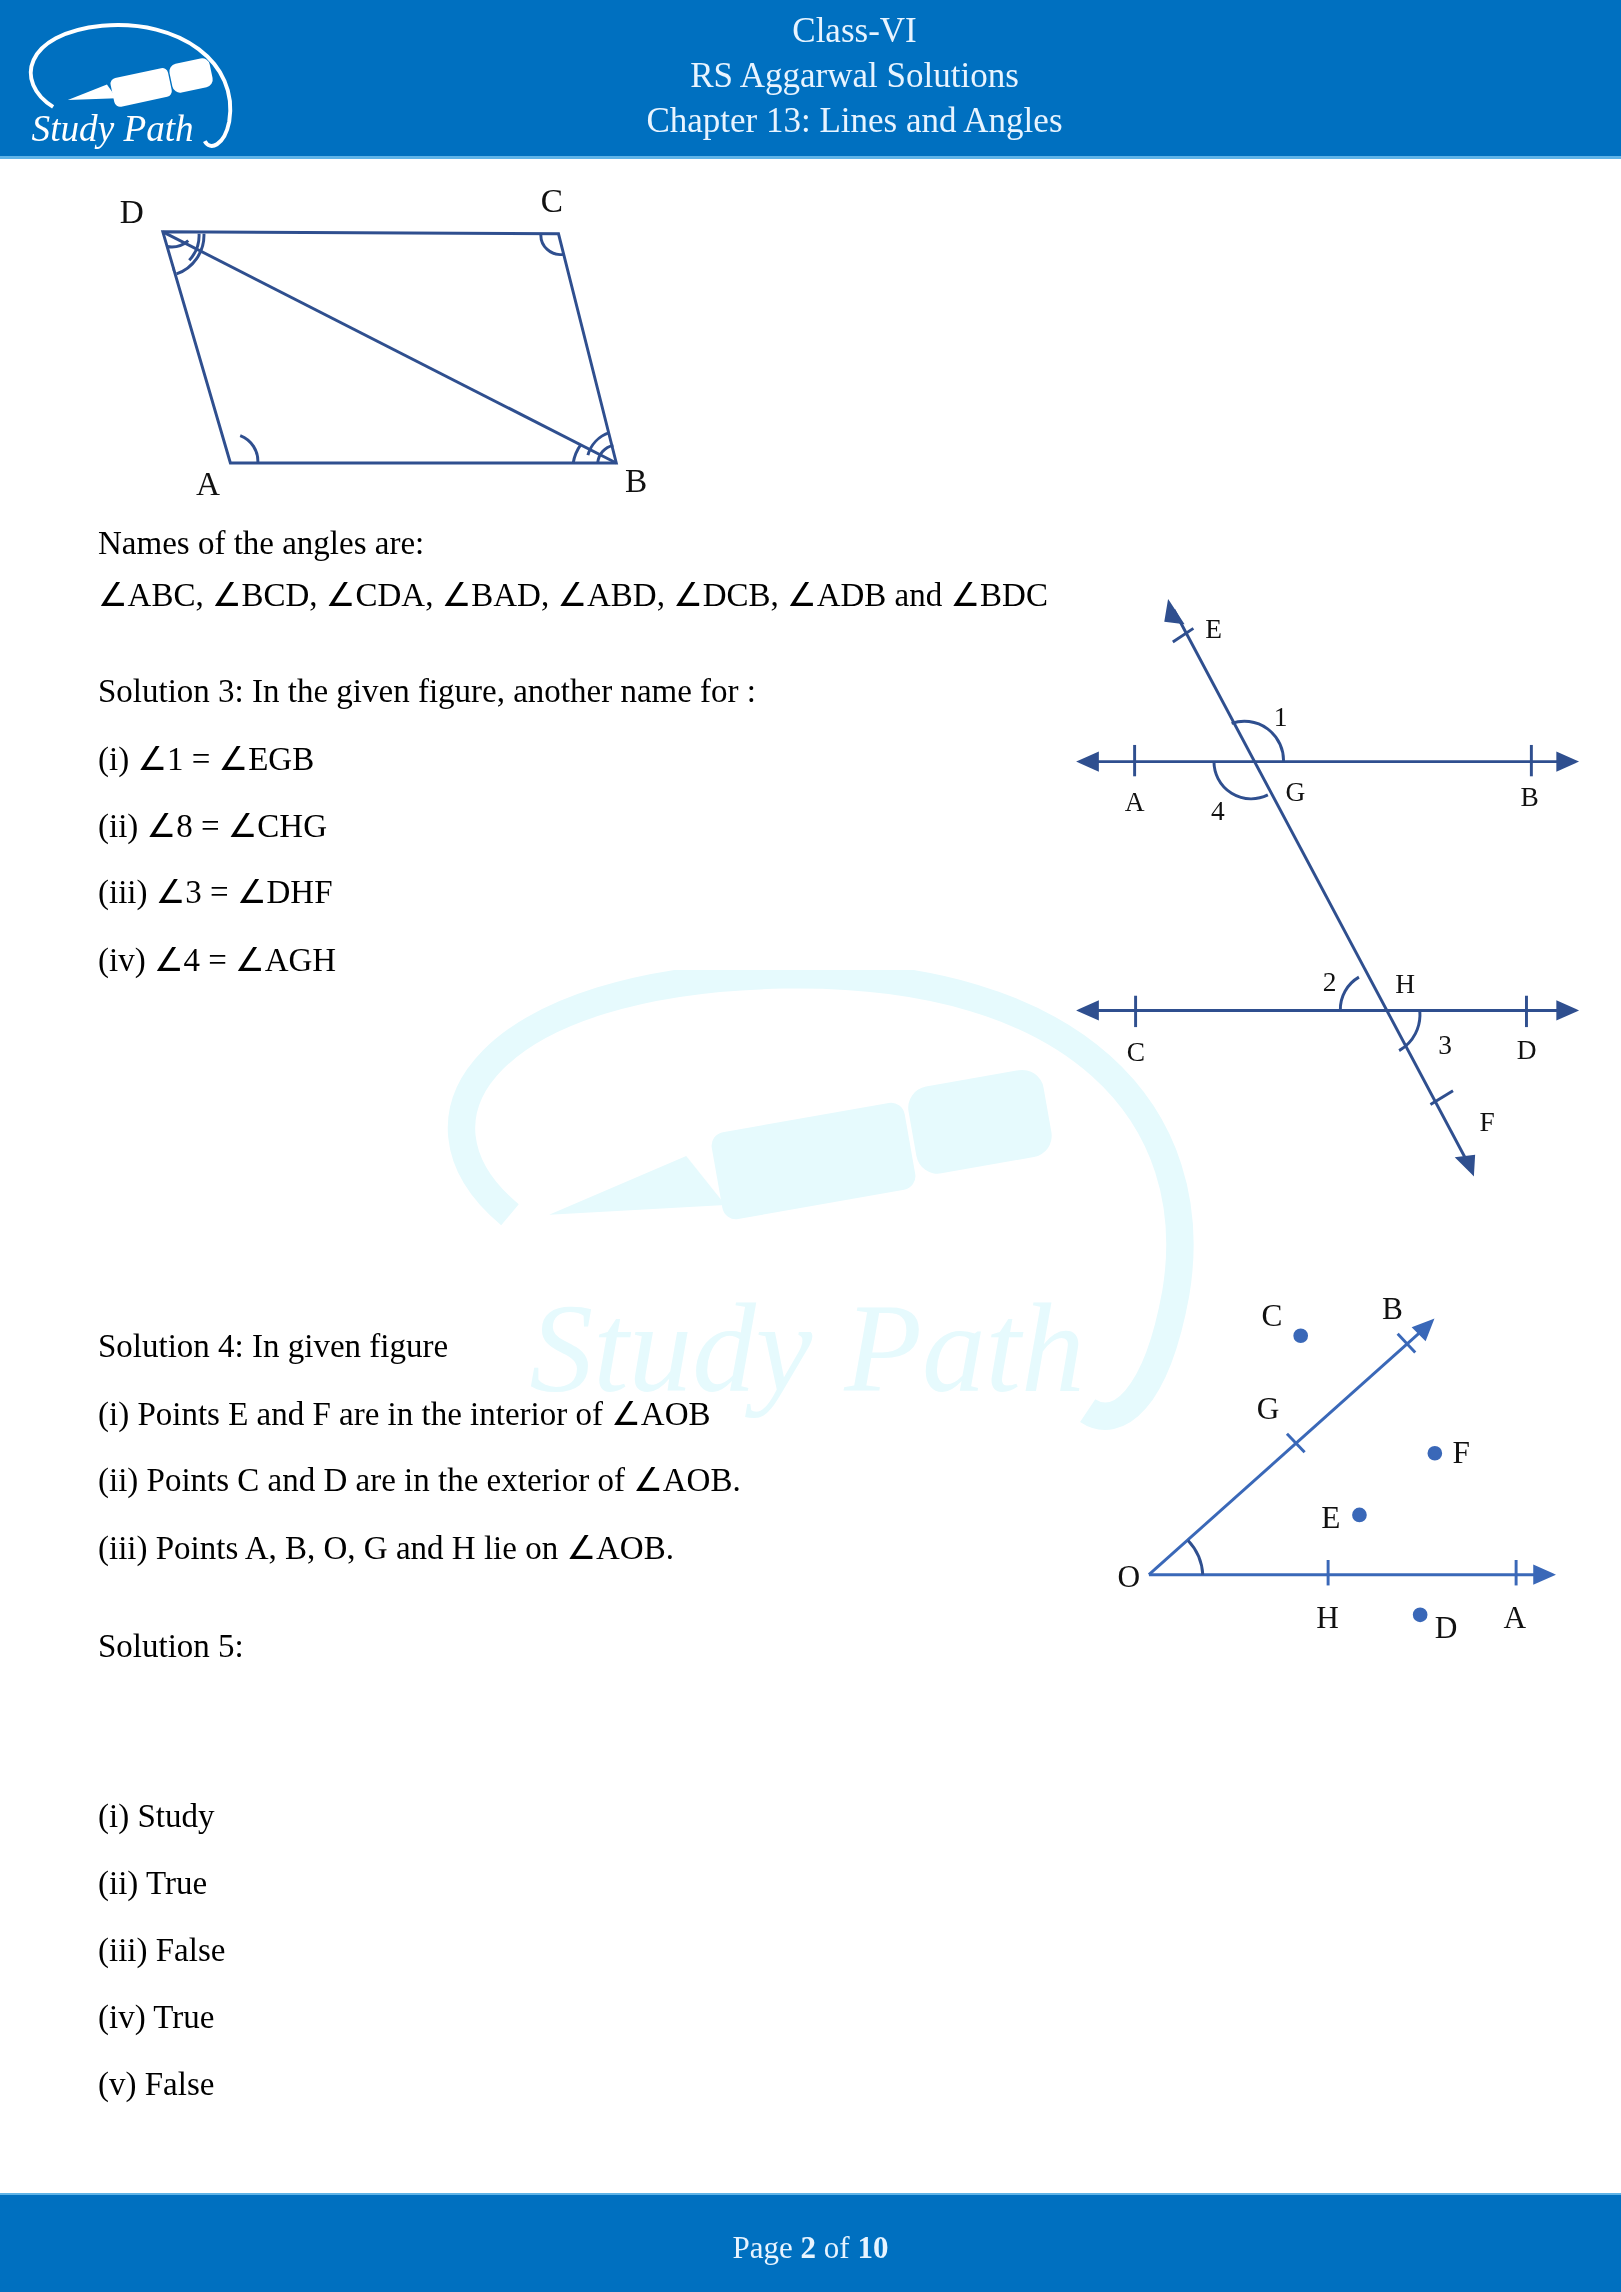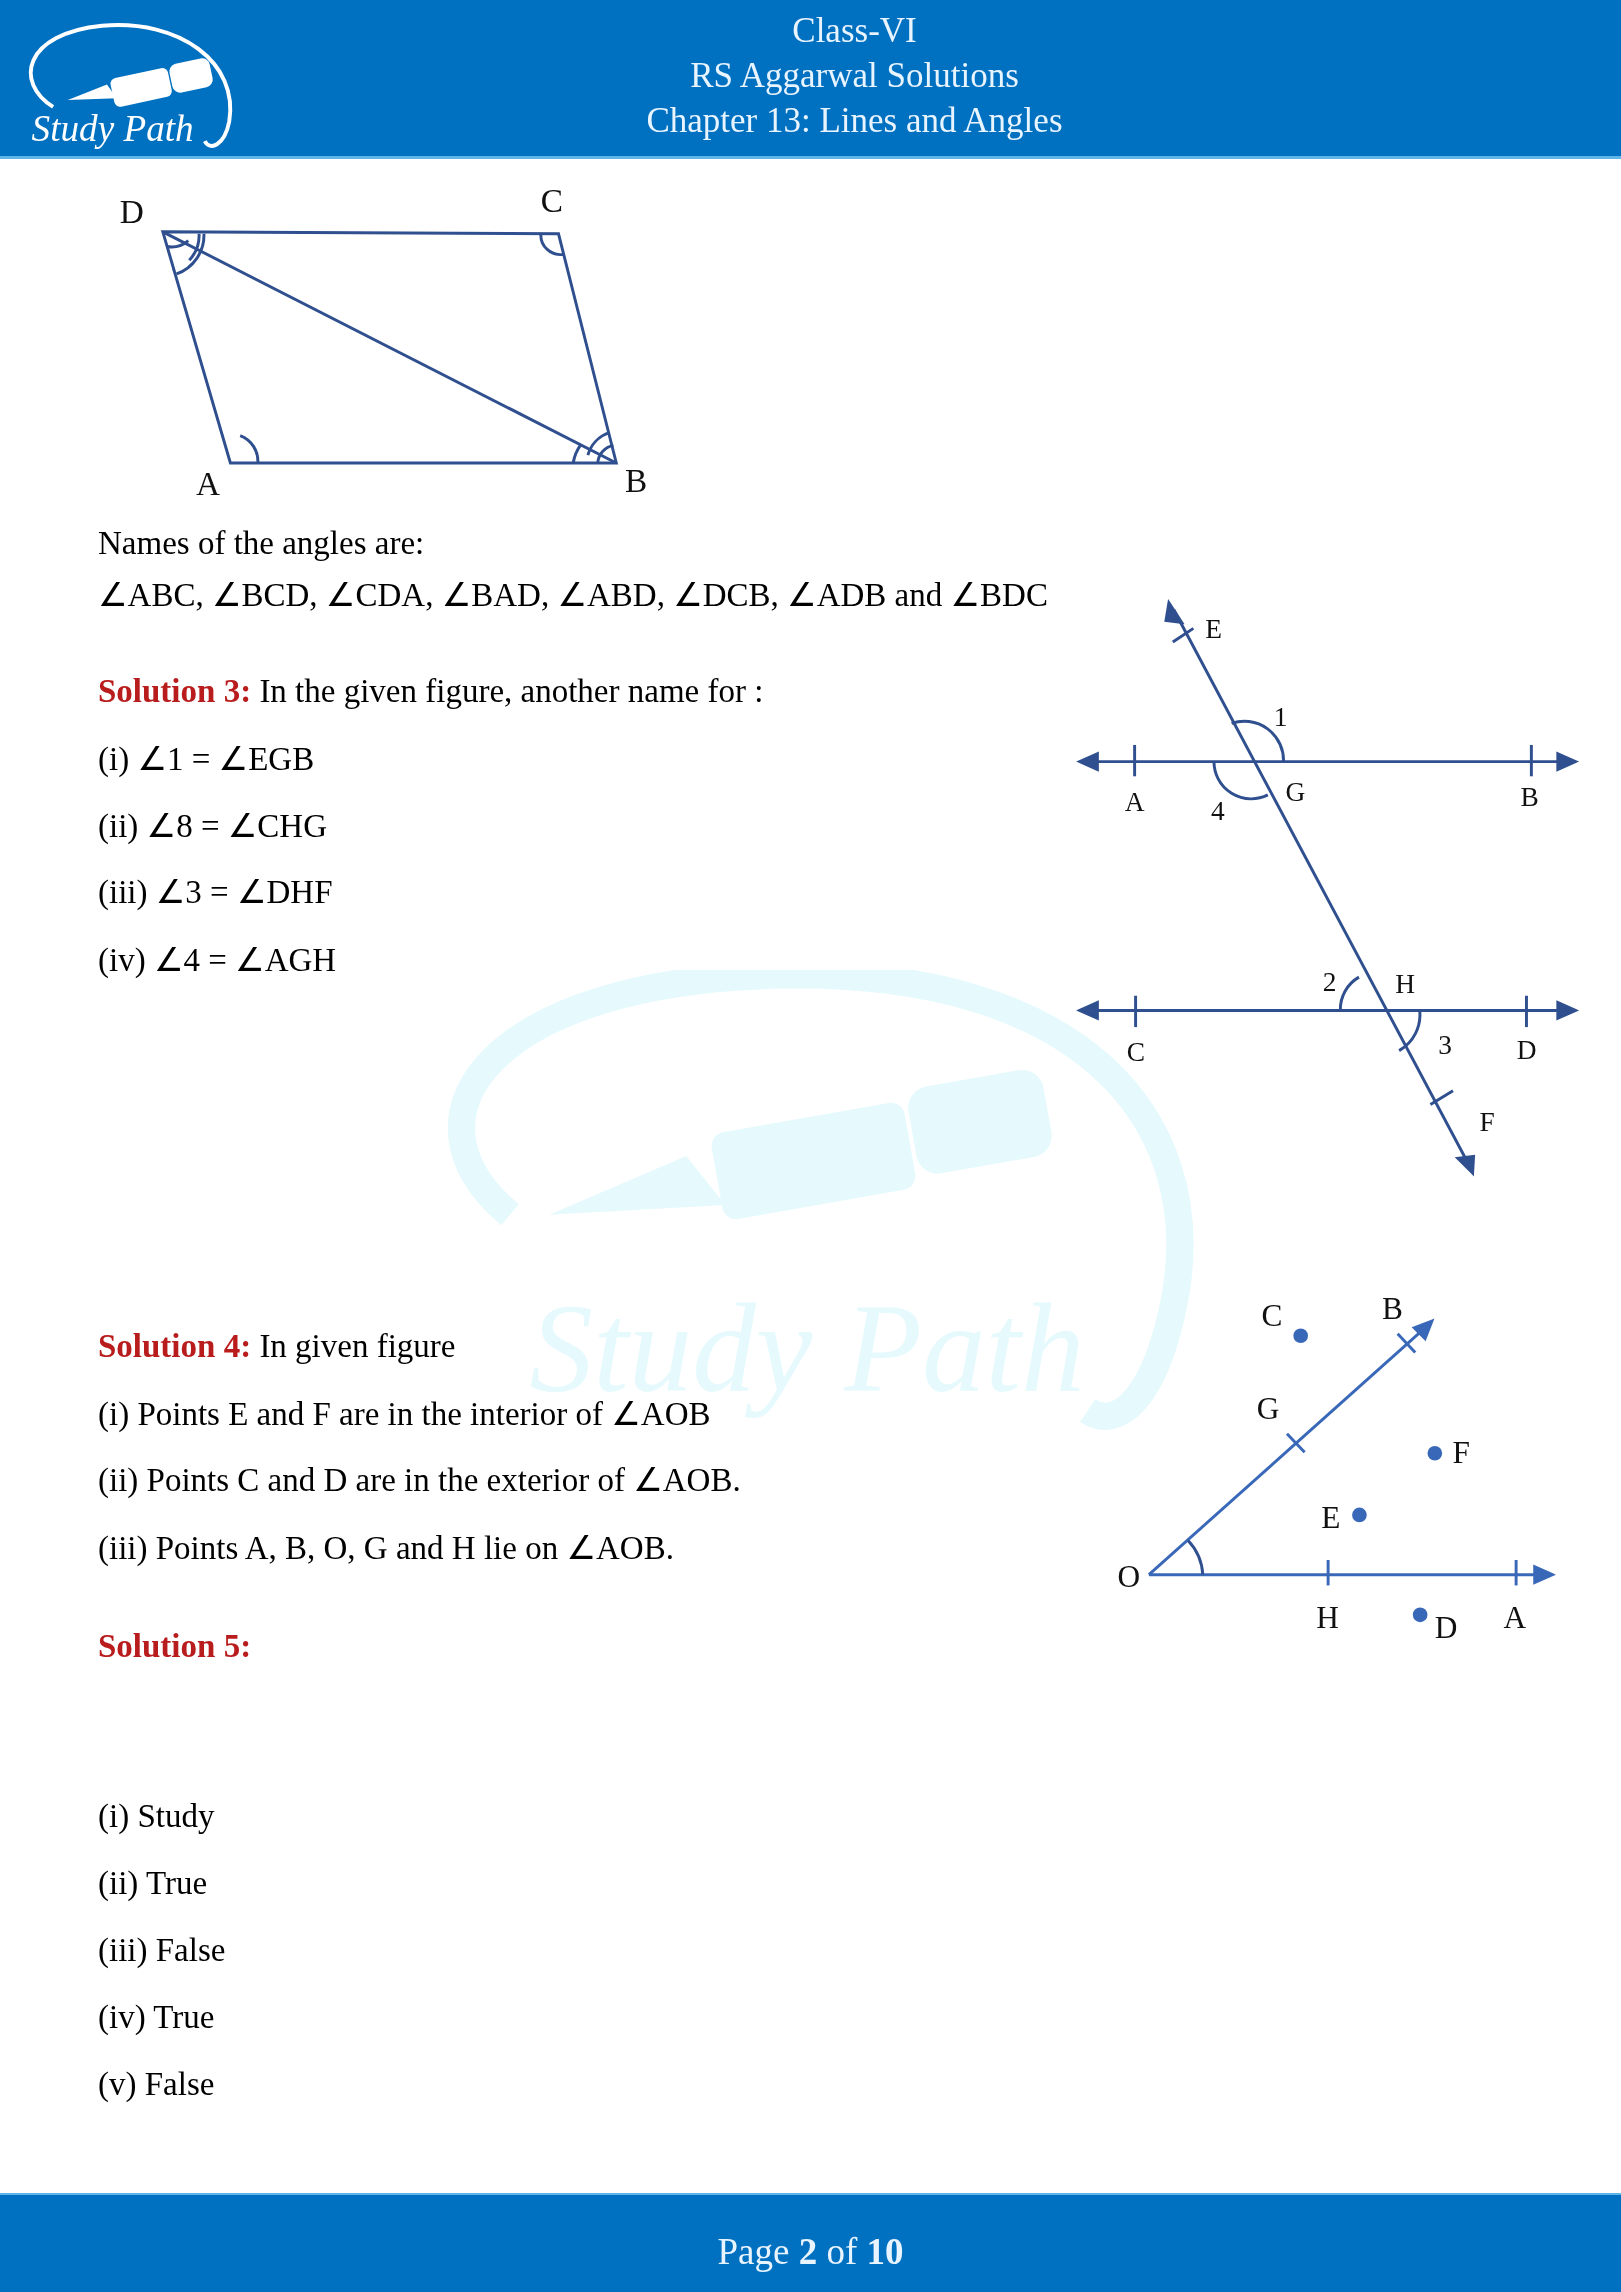--- a/index.html
+++ b/index.html
@@ -17,29 +17,29 @@
   .header-titles {
     position: absolute; left: 0; top: 7.8px; width: 1621px; text-align: center;
     color: #e8f4ff; font-family: "Liberation Serif", serif; font-size: 35px; line-height: 45px; margin-left: 44px;
   }
   .footer {
     position: absolute; left: 0; top: 2193px; width: 1621px; height: 100px;
     background: #0070c0; border-top: 2.9px solid #5fb4e8;
   }
   .footer-text {
     position: absolute; left: 0; top: 35px; width: 1621px; text-align: center;
-    color: #e8f4ff; font-family: "Liberation Serif", serif; font-size: 37px;
+    color: #e8f4ff; font-family: "Liberation Serif", serif; font-size: 31px;
   }
   .page-num { font-weight: bold; }
   .watermark { position: absolute; left: 431px; top: 970px; width: 765px; height: 470px; opacity: 1; }
   .text {
     position: absolute; left: 98px; font-size: 33px; line-height: 39px;
     font-family: "Liberation Serif", serif; white-space: nowrap;
   }
-  .sol-label { color: #b91c1c; font-weight: bold; }
+  .sol-label { color: #000000; font-weight: normal; }
   svg text { font-family: "Liberation Serif", serif; fill: #111; }
 </style>
 </head>
 <body>
 
 <div class="header">
   <svg class="logo" viewBox="0 0 230 140">
     <path d="M40 95 C 0 70, 10 20, 90 12 C 170 5, 230 50, 220 110 C 215 135, 200 140, 195 130" fill="none" stroke="#fff" stroke-width="4"></path>
     <path d="M55 88 L 95 72 L 105 86 Z" fill="#fff"></path>
     <rect x="100" y="60" width="60" height="30" rx="6" fill="#fff" transform="rotate(-12 130 75)"></rect>

